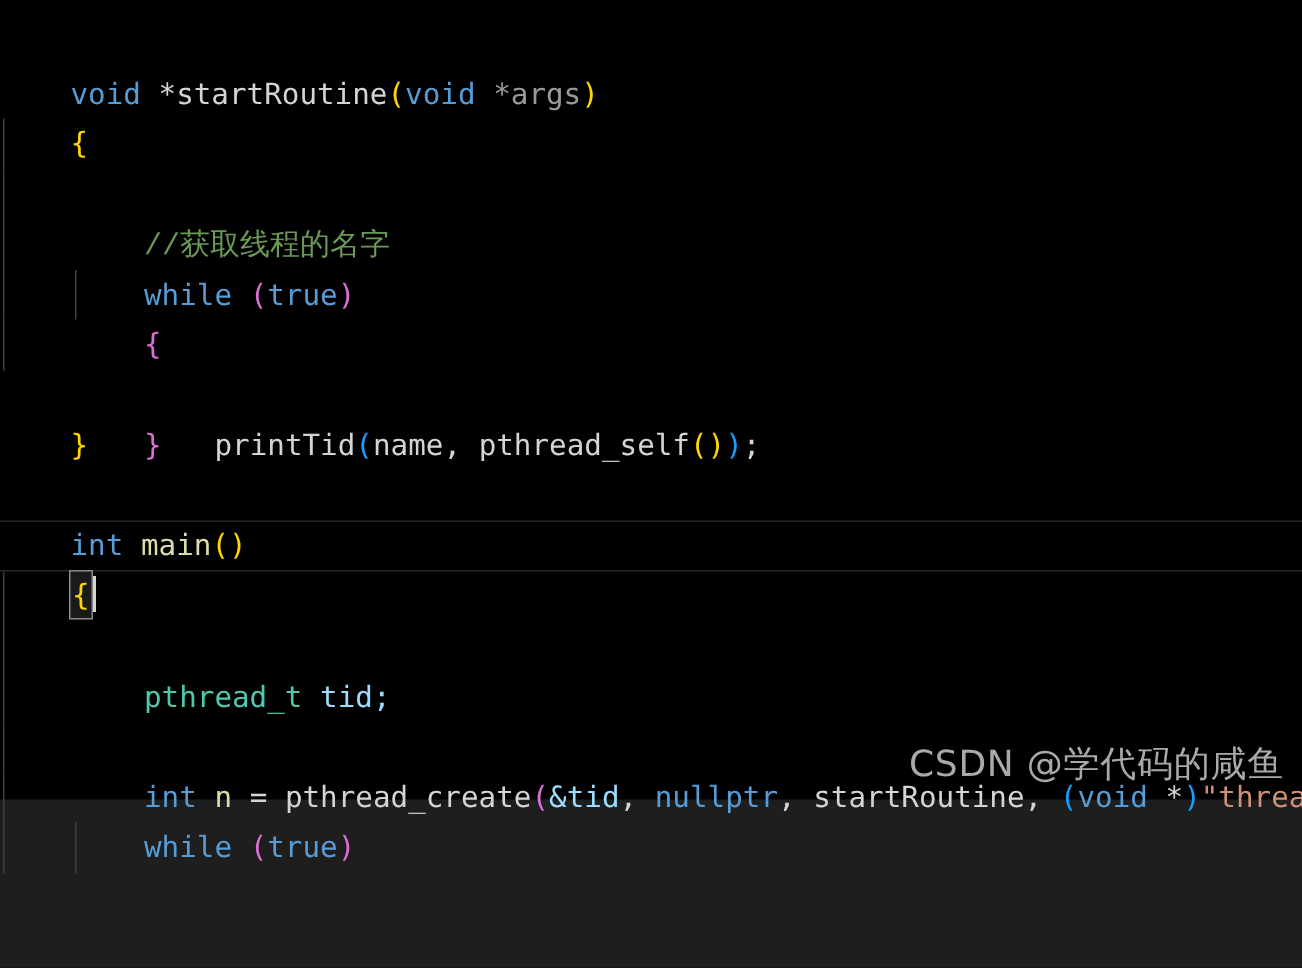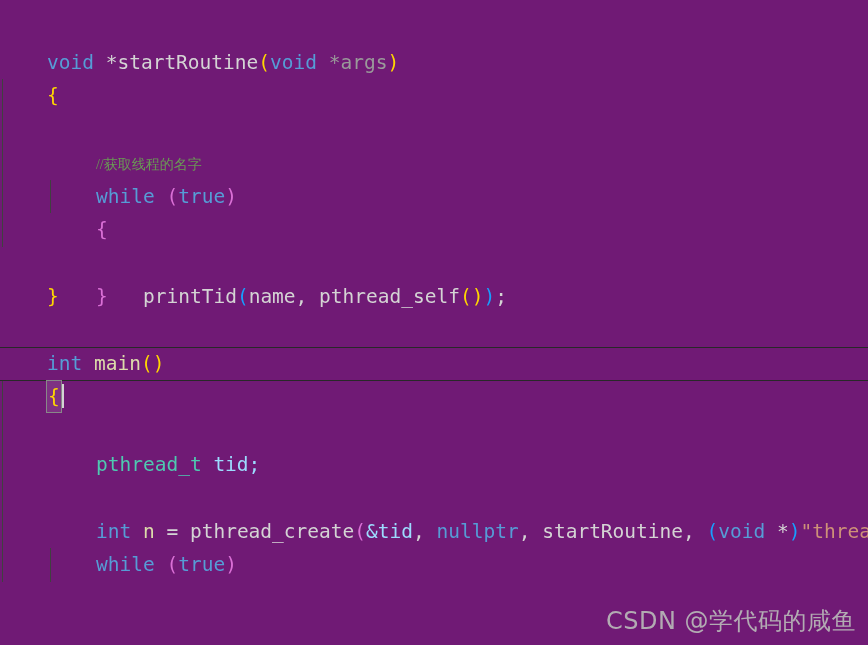--- a/index.html
+++ b/index.html
@@ -10,22 +10,22 @@
   body {
     width: 868px;
     height: 645px;
     overflow: hidden;
     font-family: "DejaVu Sans Mono", "Liberation Mono", monospace;
   }
 
   #editor {
     position: relative;
     width: 868px;
-    height: 645px;
-    background: #701a75;
+    height: 533px;
+    background: #000000;
     padding-top: 12px;
     box-sizing: border-box;
   }
 
   .line {
     position: relative;
     height: 33.5px;
     line-height: 33.5px;
     white-space: pre;
     font-size: 19.5px;
@@ -61,22 +61,22 @@
   .param { color: #9a9a9a; }  
   .num   { color: #b5cea8; }  
   .str   { color: #ce9178; }  
   .cmt   { color: #6a9955; }  
   .pl    { color: #d4d4d4; }  
   .b1    { color: #ffd700; }  
   .b2    { color: #da70d6; }  
   .b3    { color: #179fff; }  
 
   .cmt-cn {
-    font-family: Liberation Serif, serif;
-    font-size: 14px;
+    font-family: Liberation Mono, monospace;
+    font-size: 20px;
   }
 
   
   .bmatch {
     position: relative;
     display: inline-block;
     box-sizing: border-box;
     border: 1px solid #888888;
     background: rgba(255,255,255,0.10);
     padding: 0 1px;

